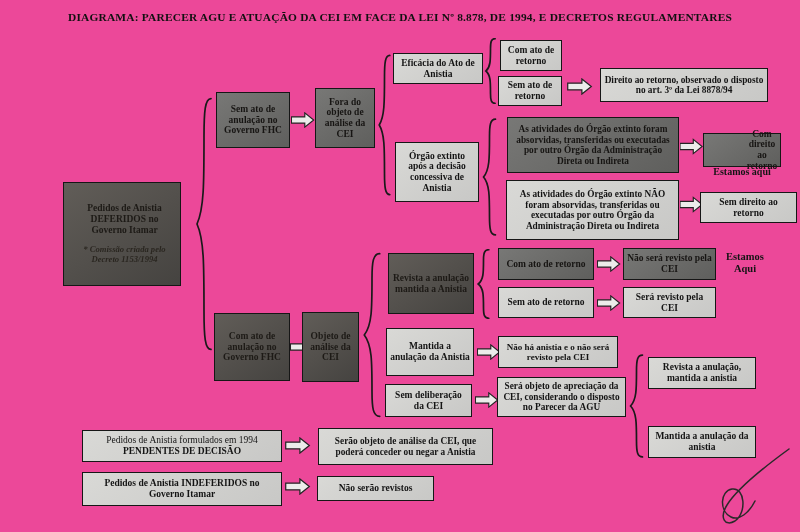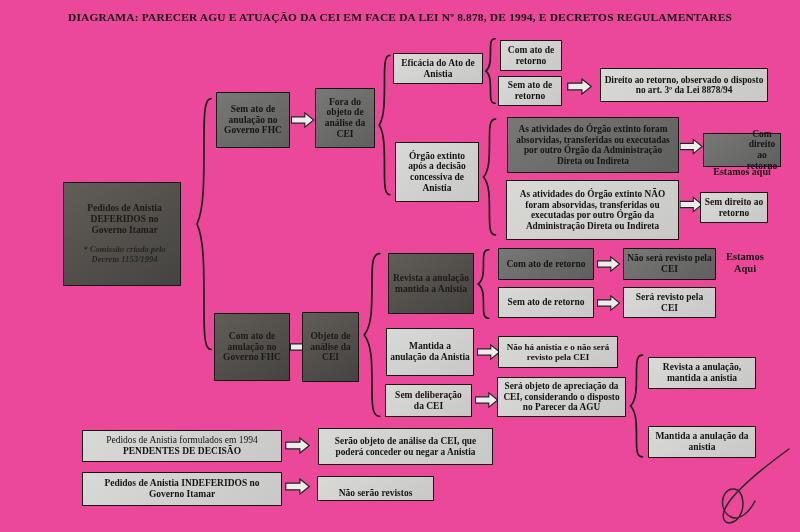--- a/index.html
+++ b/index.html
@@ -110,21 +110,21 @@
   <div class="freetext" style="left:700px;top:166px;width:84px;font-size:10px;">Estamos aqui</div>
 
   <div class="box light" style="left:506px;top:180px;width:173px;height:60px;font-size:9.3px;">
     <div>As atividades do Órgão extinto NÃO foram absorvidas, transferidas ou executadas por outro Órgão da Administração Direta ou Indireta</div>
   </div>
 
   <svg class="arrow" style="left:680px;top:196px;" width="23" height="17" viewBox="0 0 26 18">
     <polygon points="0,5.5 15,5.5 15,1 25,9 15,17 15,12.5 0,12.5"></polygon>
   </svg>
 
-  <div class="box light" style="left:700px;top:192px;width:68px;height:31px;">
+  <div class="box light" style="left:700px;top:192px;width:97px;height:31px;">
     <div>Sem direito ao retorno</div>
   </div>
 
   <div class="box darker" style="left:214px;top:313px;width:76px;height:68px;">
     <div>Com ato de anulação no Governo FHC</div>
   </div>
 
   <svg class="arrow" style="left:290px;top:339px;" width="24" height="16" viewBox="0 0 26 18">
     <polygon points="0,5.5 15,5.5 15,1 25,9 15,17 15,12.5 0,12.5"></polygon>
   </svg>
@@ -221,21 +221,21 @@
   </div>
 
   <div class="box light" style="left:82px;top:472px;width:200px;height:34px;">
     <div>Pedidos de Anistia INDEFERIDOS no Governo Itamar</div>
   </div>
 
   <svg class="arrow" style="left:284px;top:478px;" width="28" height="17" viewBox="0 0 26 18">
     <polygon points="0,5.5 15,5.5 15,1 25,9 15,17 15,12.5 0,12.5"></polygon>
   </svg>
 
-  <div class="box light" style="left:317px;top:476px;width:117px;height:25px;justify-content:flex-end;">
+  <div class="box light" style="left:317px;top:476px;width:117px;height:25px;">
     <div>Não serão revistos</div>
   </div>
 
   <svg class="sig" style="position:absolute;left:705px;top:445px;" width="90" height="85" viewBox="0 0 90 85">
     <path d="M 84 4 C 62 20 32 44 22 60 C 14 73 20 82 30 76 C 42 68 40 42 27 44 C 15 46 14 66 26 72 C 34 76 44 68 50 56"></path>
   </svg>
 
 </div>
 
 </body></html>

